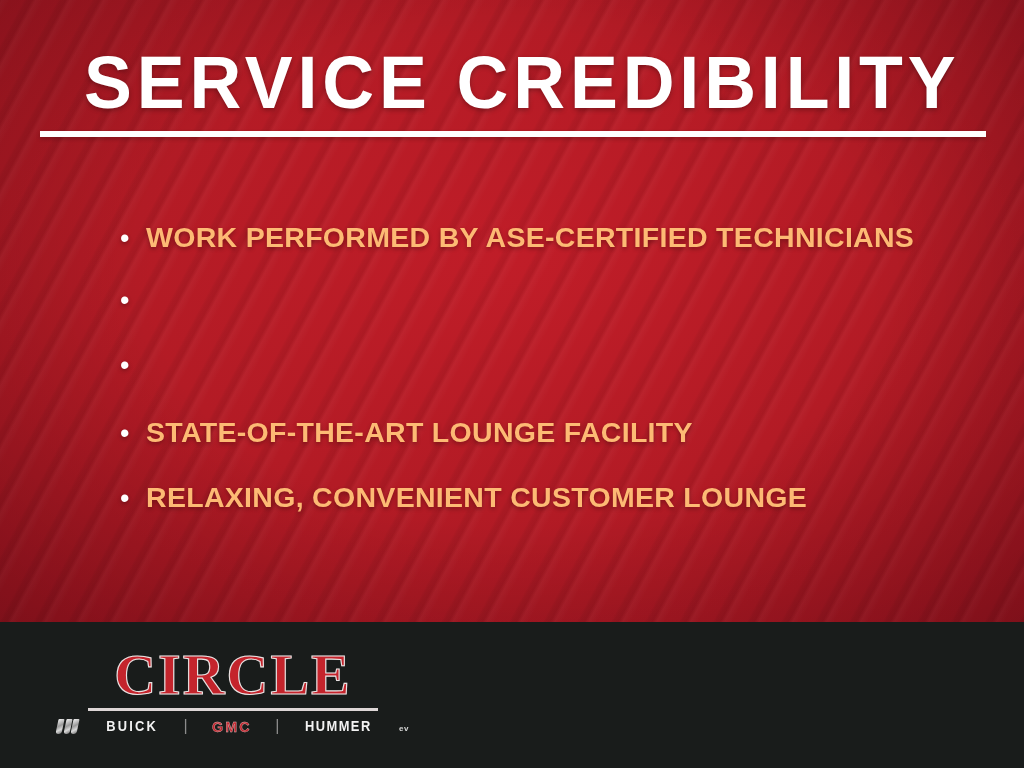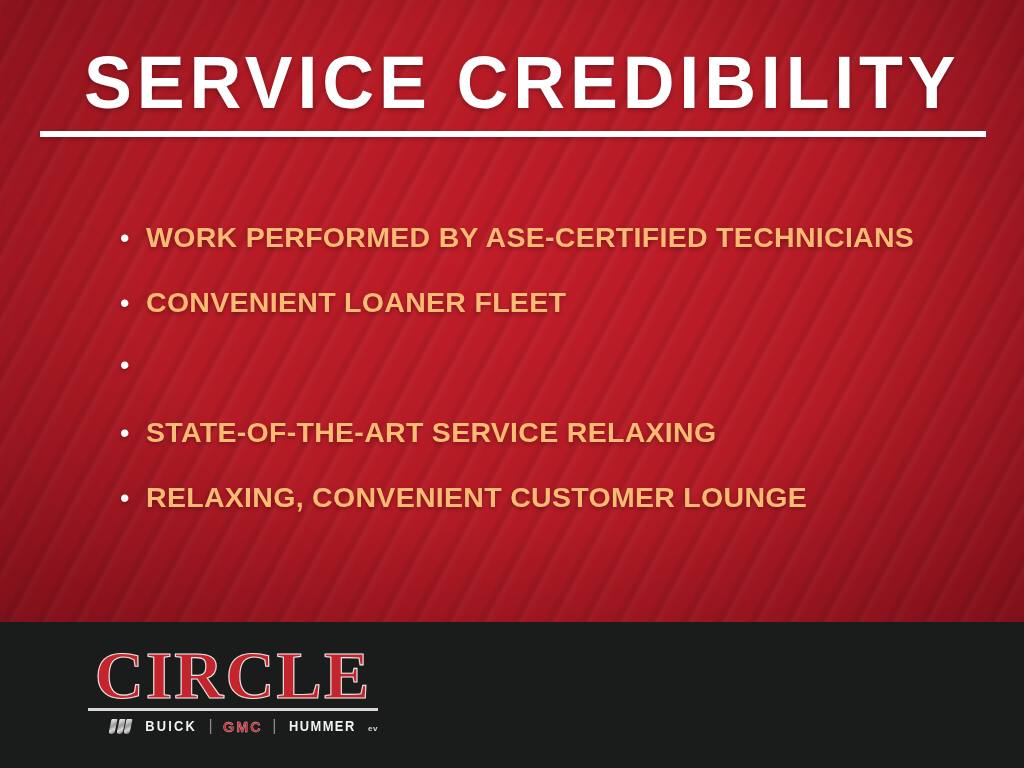--- a/index.html
+++ b/index.html
@@ -82,34 +82,34 @@
   .footer{
     position:absolute;left:0;top:622px;width:1024px;height:146px;
     background:#191c1b;
   }
   .logo-block{
     position:absolute;left:88px;top:24px;width:290px;
   }
   .logo-word{
     font-family:"Liberation Serif", serif;
     font-weight:bold;
-    font-size:68px;
+    font-size:58px;
     line-height:58px;
     letter-spacing:2px;
     color:#c4242c;
     text-align:center;
     -webkit-text-stroke:1.1px #e9e2e2;
     text-shadow:0 0 1px rgba(255,255,255,0.55);
     white-space:nowrap;
   }
   .logo-rule{
     margin-top:4px;height:3px;background:#ddd6d6;width:100%;
   }
   .brands{
-    margin-top:6px;display:flex;align-items:center;justify-content:flex-end;gap:9px;
+    margin-top:6px;display:flex;align-items:center;justify-content:center;gap:23px;
     height:18px;
   }
   .tri-shield{display:flex;gap:1.5px;align-items:center;margin-right:3px;}
   .tri-shield span{
     display:block;width:6px;height:15px;
     background:linear-gradient(150deg,#f2f2f2 0%,#9a9a9a 45%,#d8d8d8 70%,#6e6e6e 100%);
     transform:skewX(-12deg);
     border-radius:1px 1px 3px 3px;
   }
   .brand-buick{
@@ -146,30 +146,29 @@
 
   <div class="bullets">
 
     <div class="bullet-row">
       <span class="bullet-dot">•</span>
       <span class="bullet-text">WORK PERFORMED BY ASE-CERTIFIED TECHNICIANS</span>
     </div>
 
     <div class="bullet-row">
       <span class="bullet-dot">•</span>
-      <span class="bullet-text">CONVENIENT LOANER FLEET</span>
     </div>
 
     <div class="bullet-row">
       <span class="bullet-dot">•</span>
     </div>
 
     <div class="bullet-row">
       <span class="bullet-dot">•</span>
-      <span class="bullet-text">STATE-OF-THE-ART SERVICE RELAXING</span>
+      <span class="bullet-text">STATE-OF-THE-ART LOUNGE FACILITY</span>
     </div>
 
     <div class="bullet-row">
       <span class="bullet-dot">•</span>
       <span class="bullet-text">RELAXING, CONVENIENT CUSTOMER LOUNGE</span>
     </div>
 
   </div>
 
   <div class="footer">

